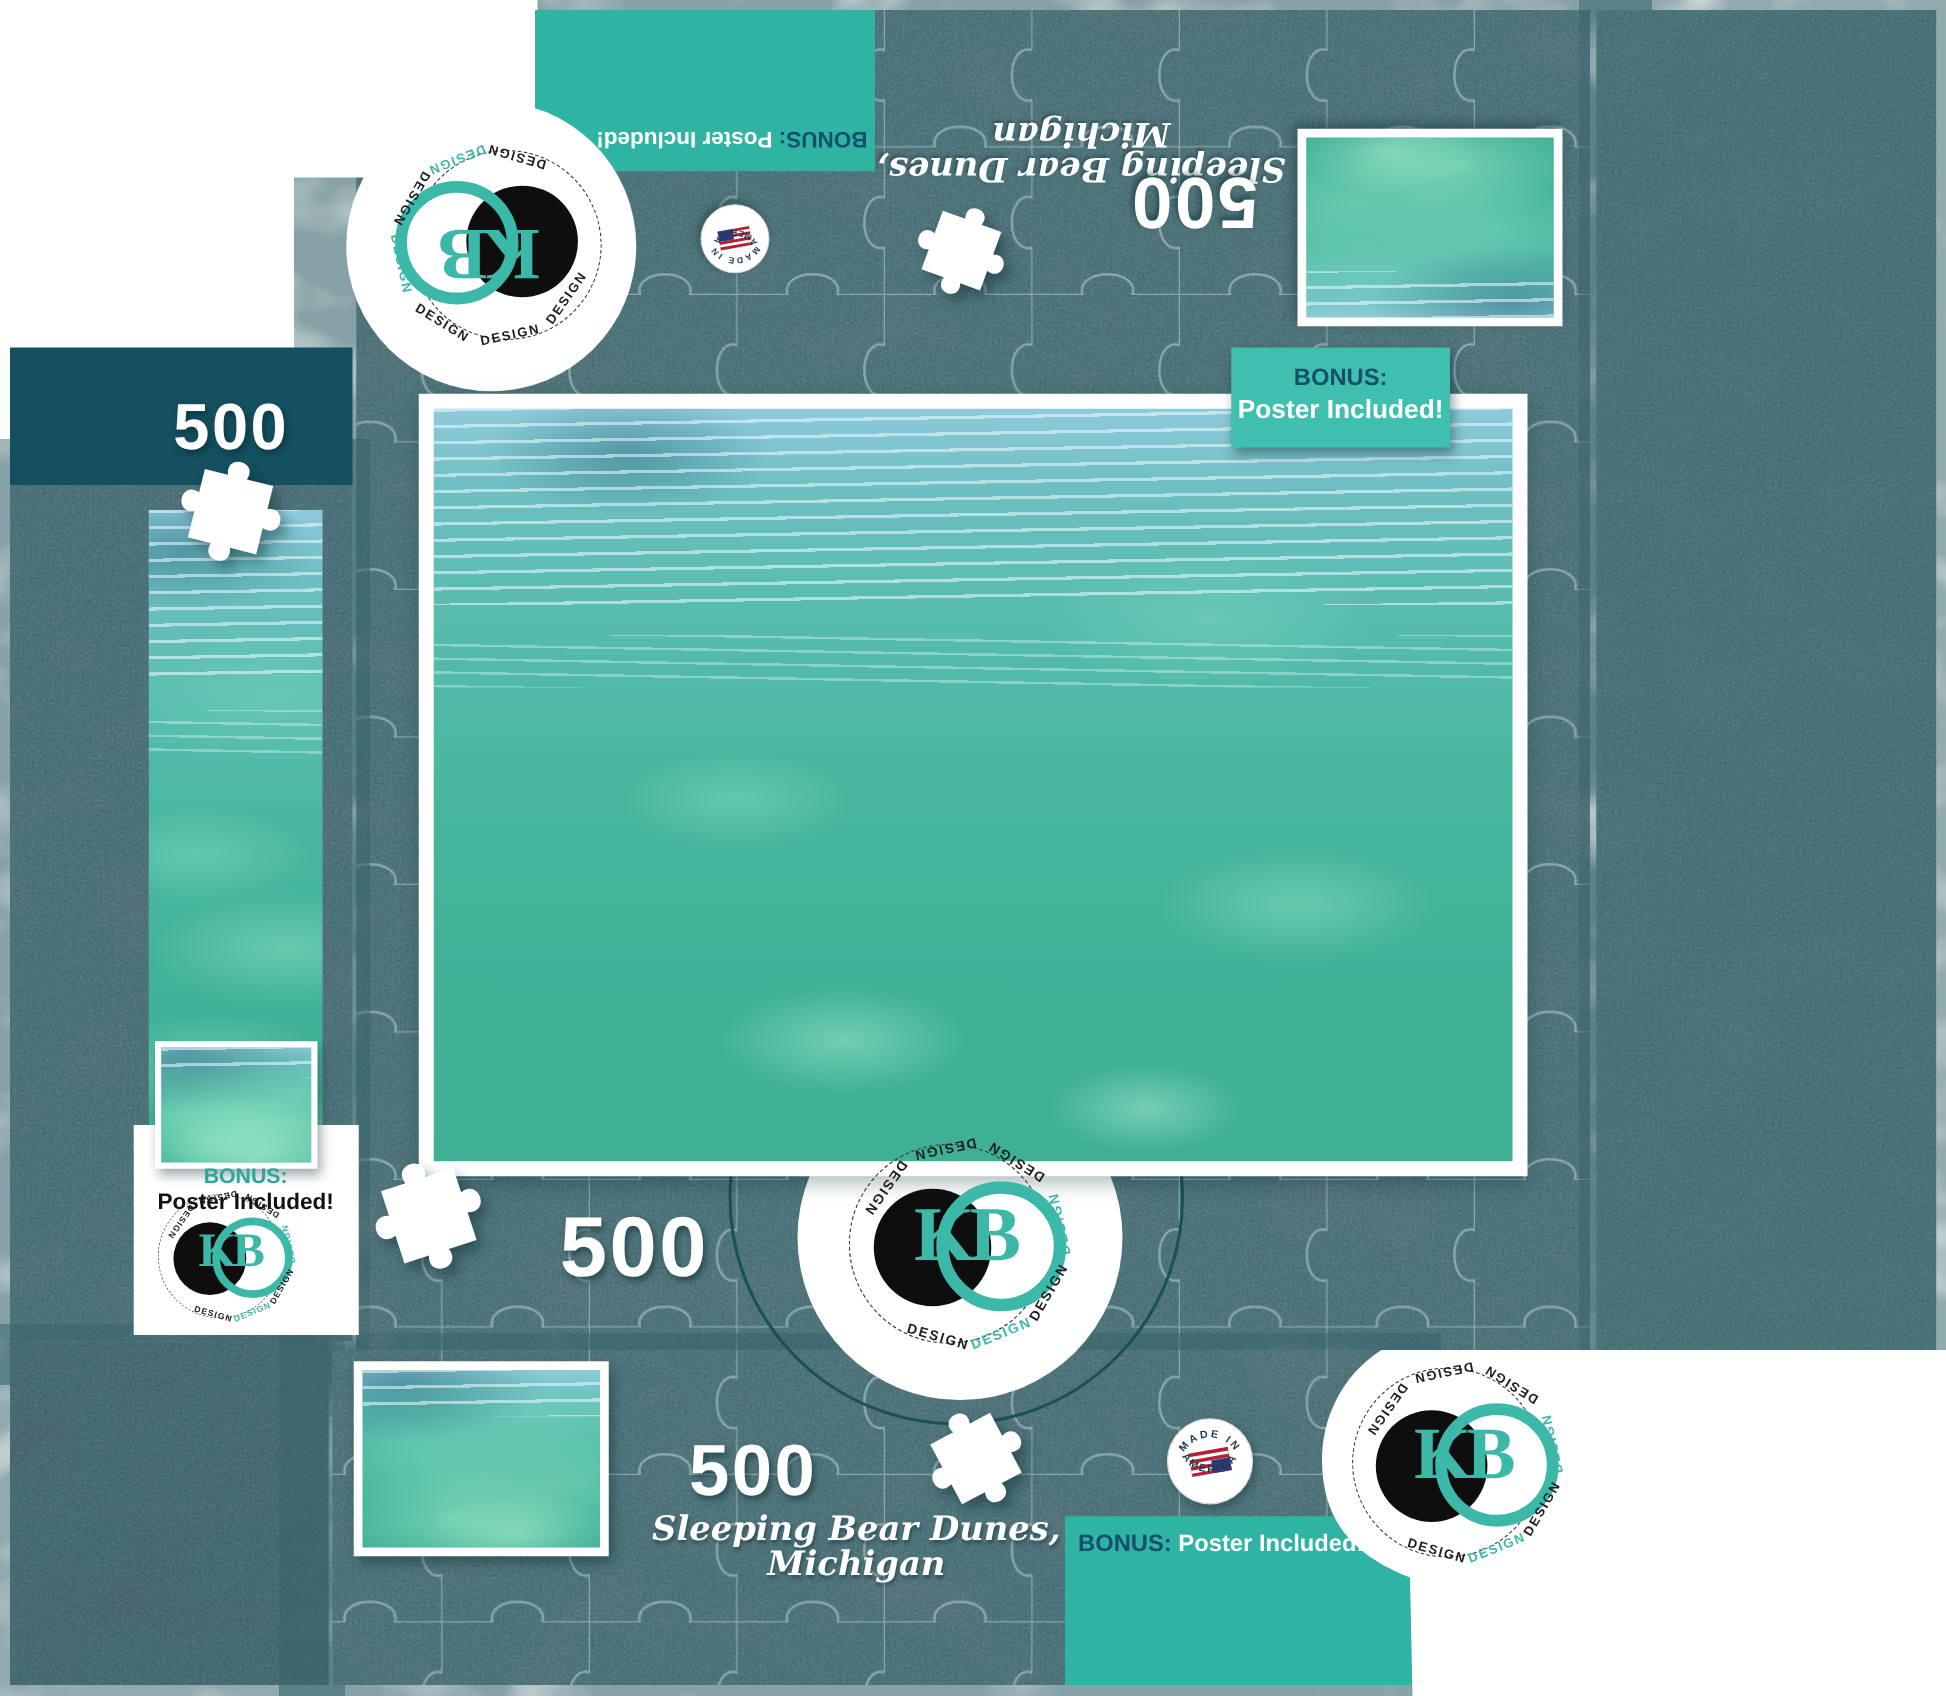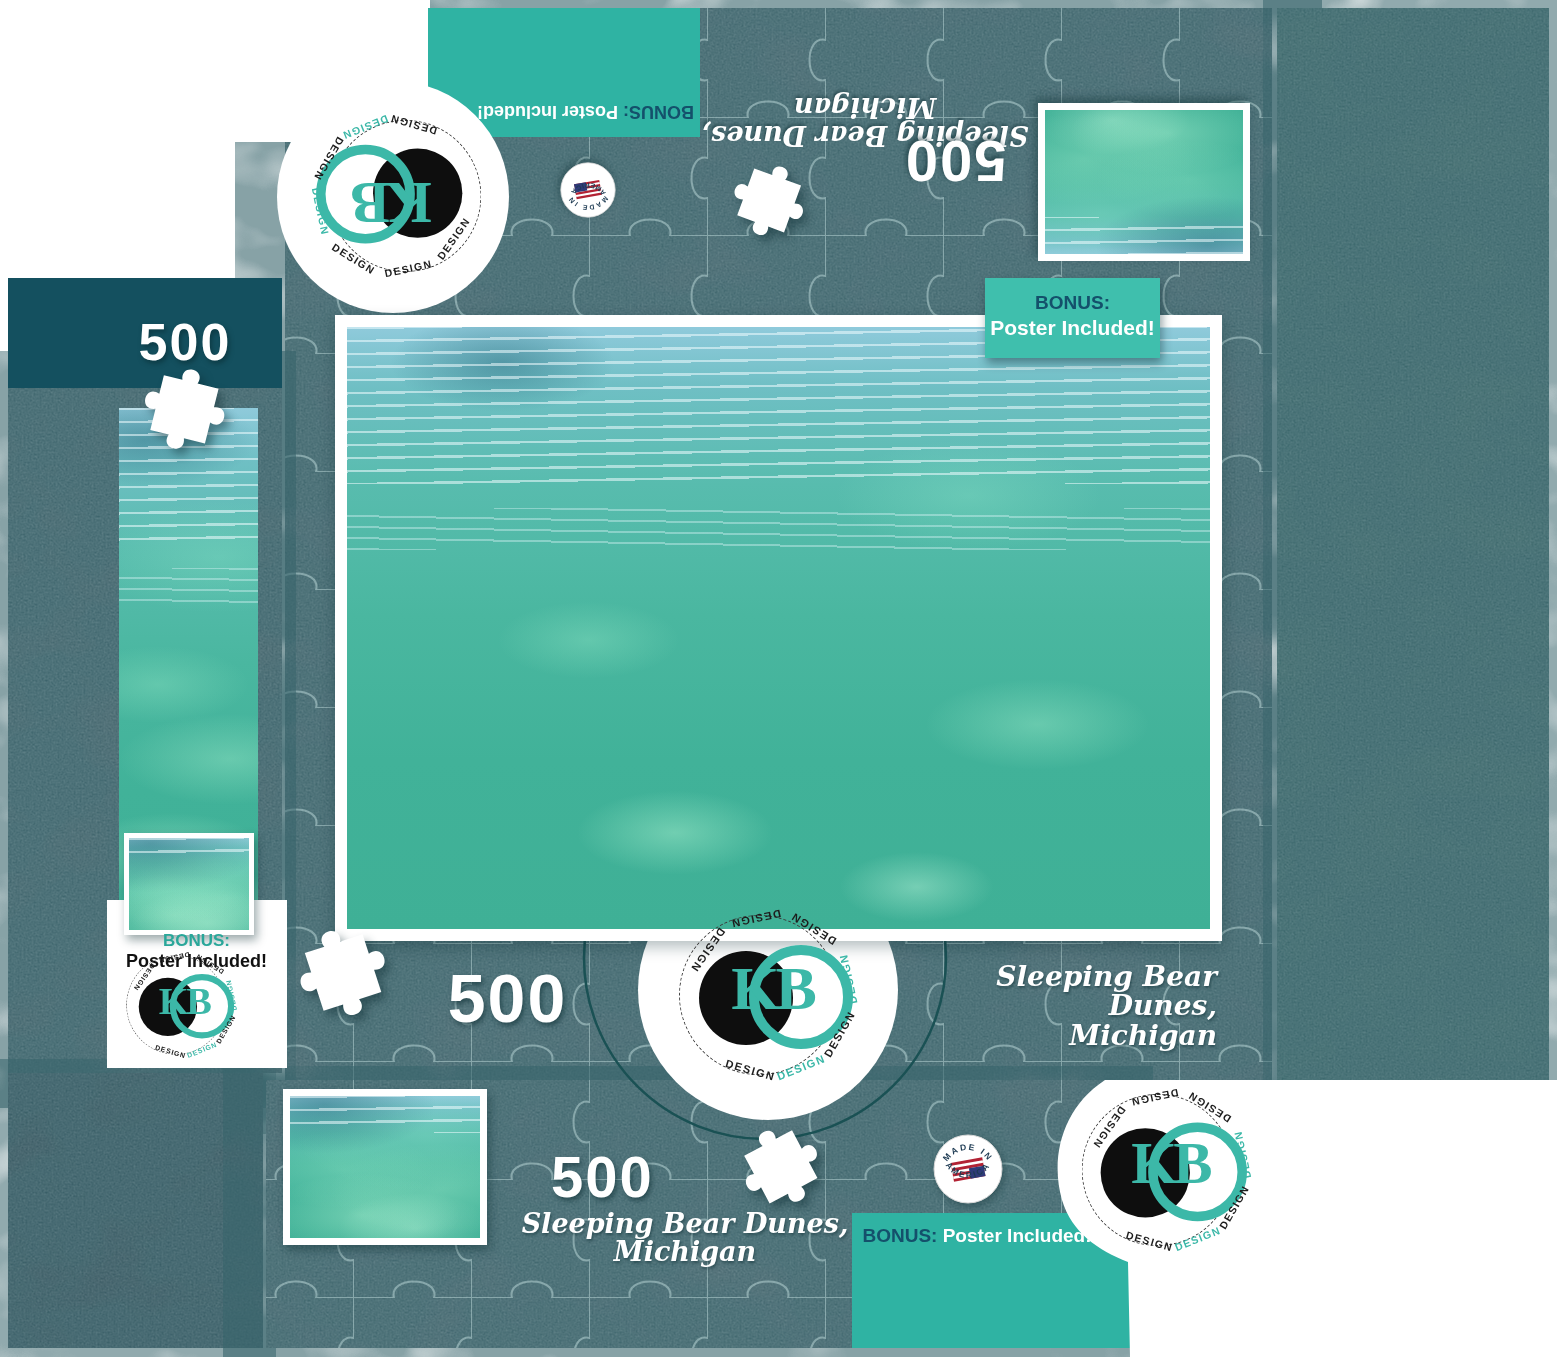--- a/index.html
+++ b/index.html
@@ -186,24 +186,20 @@
     <span class="white">Poster Included!</span>
   </div>
 
   <div class="script rot180" style="left:700px;top:92px;width:330px;font-size:27px;text-align:center;">Sleeping Bear Dunes, Michigan</div>
 
   <div class="t500 rot180" style="left:880px;top:132px;width:150px;font-size:58px;">500</div>
 
   <div class="t500" style="left:120px;top:316px;width:130px;font-size:52px;">500</div>
 
   <div class="t500" style="left:420px;top:964px;width:175px;font-size:68px;">500</div>
-  <div class="script" style="left:927px;top:962px;width:290px;font-size:28px;text-align:right;">
-    <div>Sleeping Bear Dunes,</div>
-    <div>Michigan</div>
-  </div>
 
   <div class="t500" style="left:520px;top:1148px;width:165px;font-size:58px;">500</div>
   <div class="script" style="left:505px;top:1210px;width:360px;font-size:27px;text-align:center;">Sleeping Bear Dunes, Michigan</div>
 
   <div class="bonusline" style="left:852px;top:1224px;width:250px;font-size:19px;">
     <span class="navy">BONUS:</span>
     <span class="white">Poster Included!</span>
   </div>
 
   <div class="bonusline tealtxt" style="left:104px;top:930px;width:185px;font-size:17px;">BONUS:</div>

